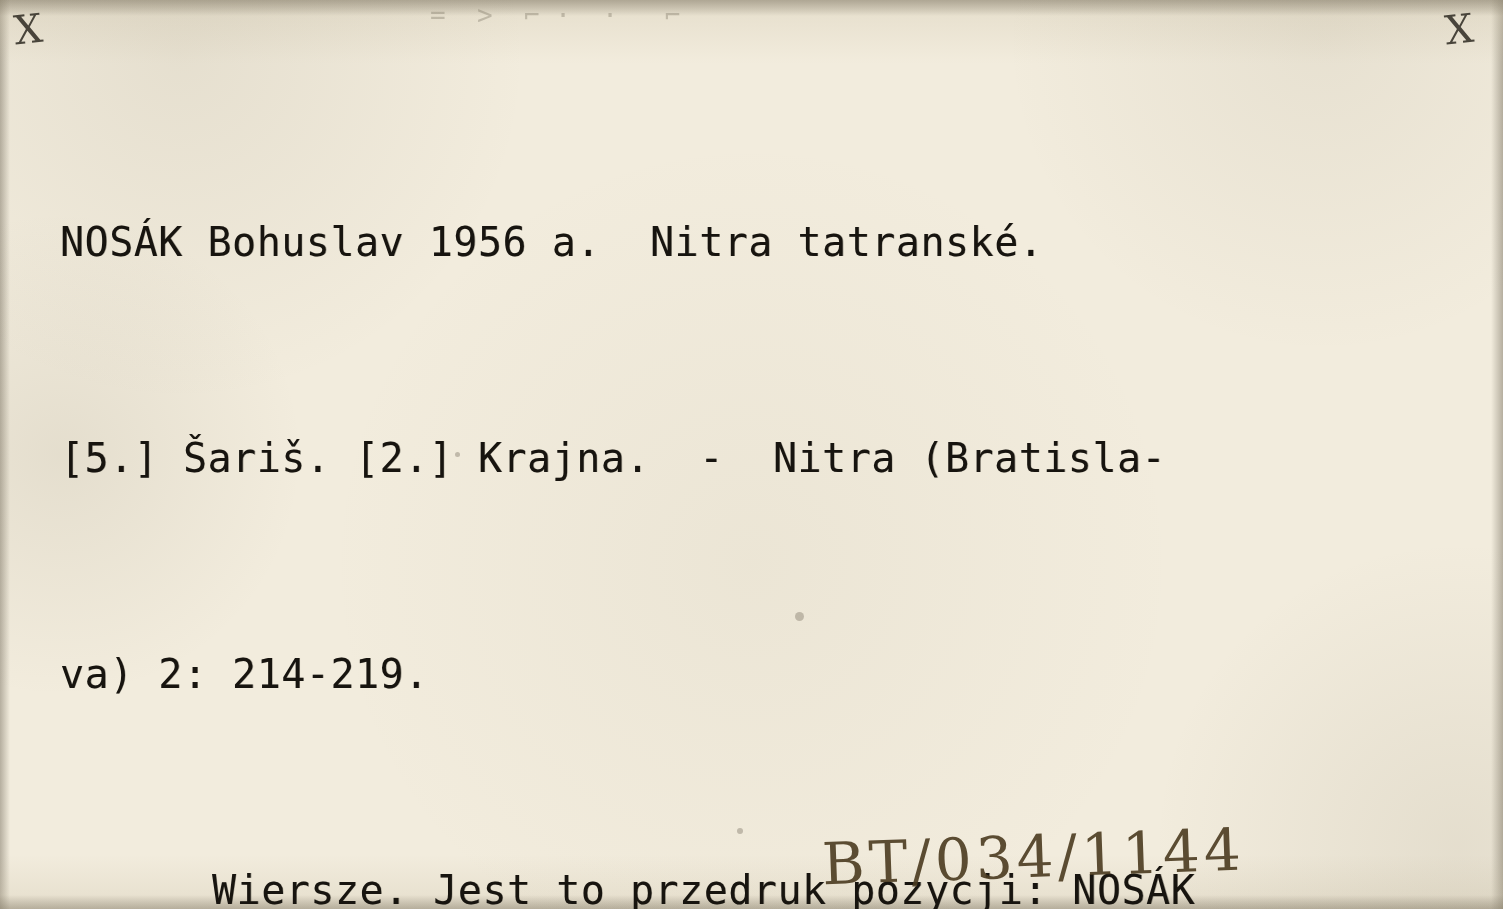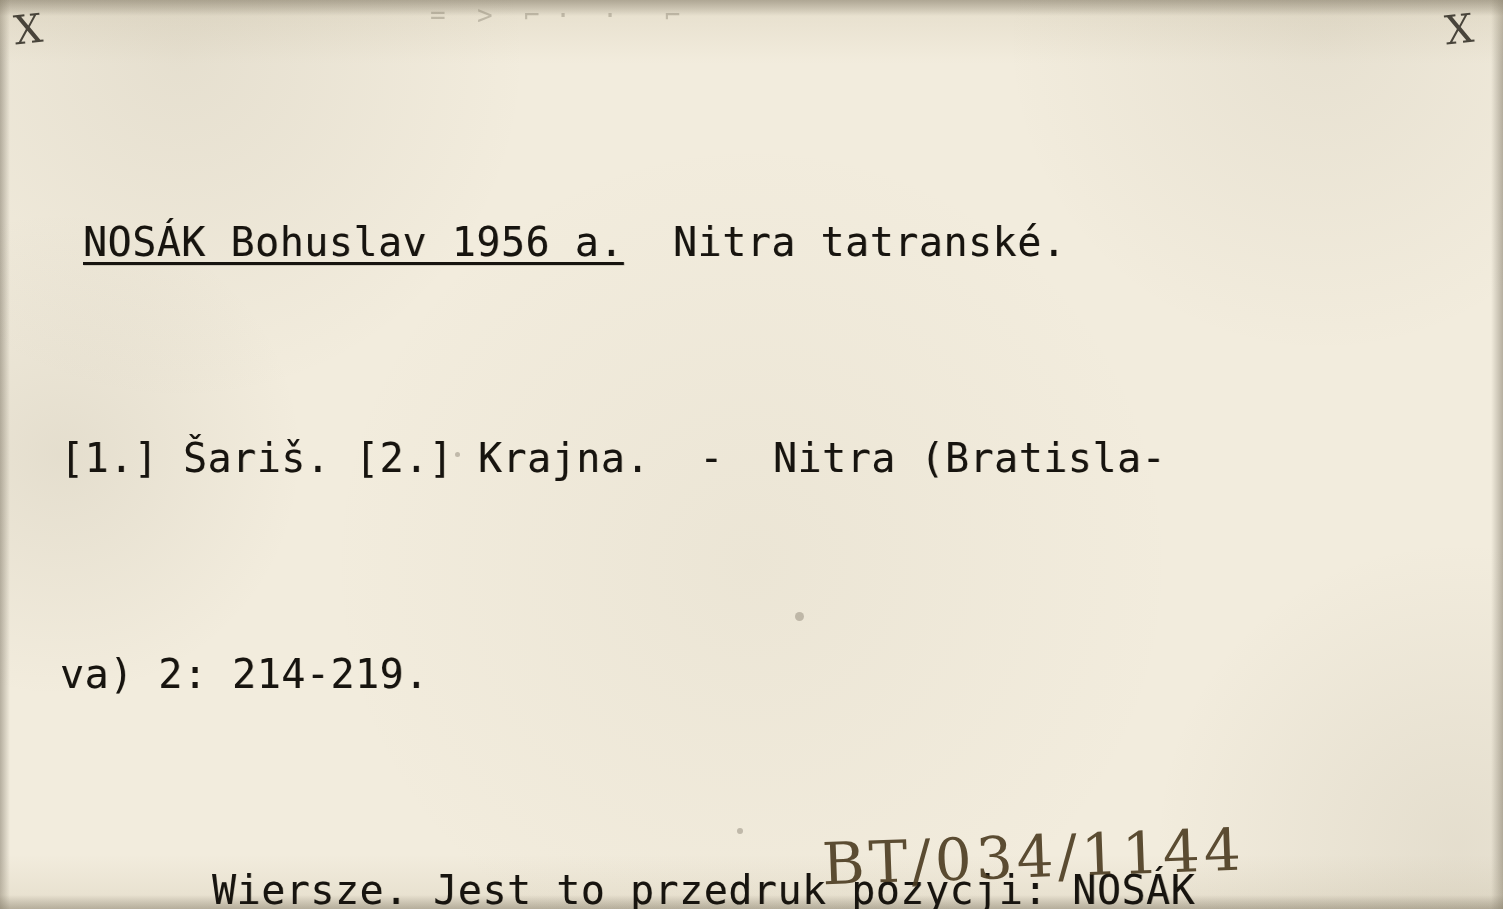--- a/index.html
+++ b/index.html
@@ -62,24 +62,22 @@
     color: #17140f;
     font-size: 40px;
     line-height: 72px;
     letter-spacing: 0.5px;
     white-space: pre;
     z-index: 4;
     text-shadow: 0.6px 0.4px 0 rgba(30,25,18,0.35);
   }
   .typed .line { display: block; height: 72px; }
   .underlined {
-    text-decoration: underline;
     text-decoration-thickness: 3px;
     text-underline-offset: 6px;
-    margin-left: 23px;
   }
   .indent { padding-left: 152px; }
 
   
   .xmark {
     position: absolute;
     font-family: "DejaVu Serif", serif;
     font-size: 40px;
     color: #2e2a22;
     z-index: 5;
@@ -138,21 +136,21 @@
 
   <div class="speck" style="left:795px; top:612px; width:9px; height:9px;"></div>
   <div class="speck" style="left:737px; top:828px; width:6px; height:6px;"></div>
   <div class="speck" style="left:455px; top:452px; width:5px; height:5px;"></div>
 
   <div class="xmark left">X</div>
   <div class="xmark right">X</div>
 
   <div class="typed">
     <span class="line"><span class="underlined">NOSÁK Bohuslav 1956 a.</span><span>  Nitra tatranské.</span></span>
-    <span class="line">[1.] Šariš. [2.] Krajna.  -  Nitra (Bratisla-</span>
+    <span class="line">[5.] Šariš. [2.] Krajna.  -  Nitra (Bratisla-</span>
     <span class="line">va) 2: 214-219.</span>
     <span class="line indent">Wiersze. Jest to przedruk pozycji: NOSÁK</span>
     
   </div>
 
   <div class="callnum">BT/034/1144</div>
 
 </div>
 
 </body></html>

